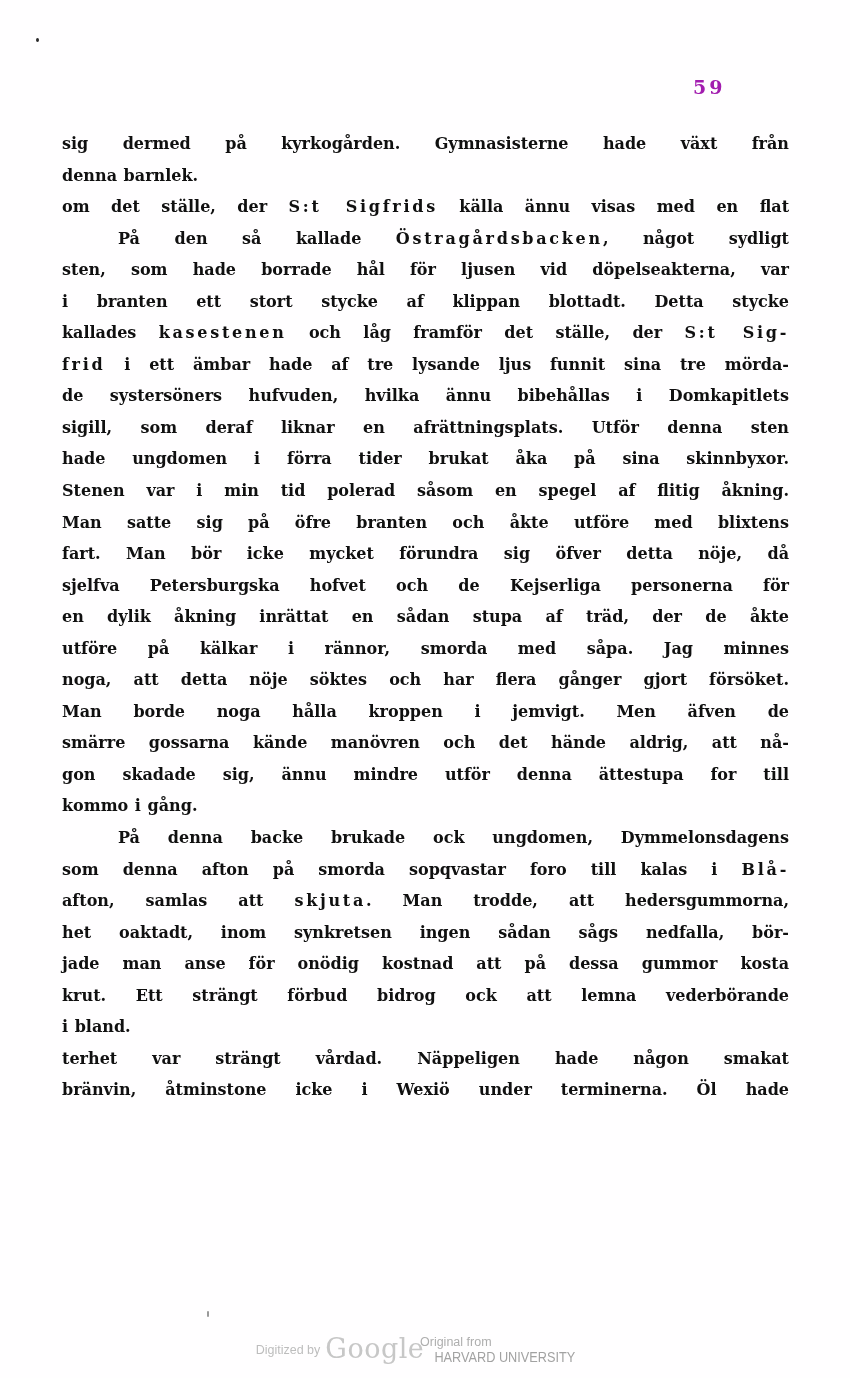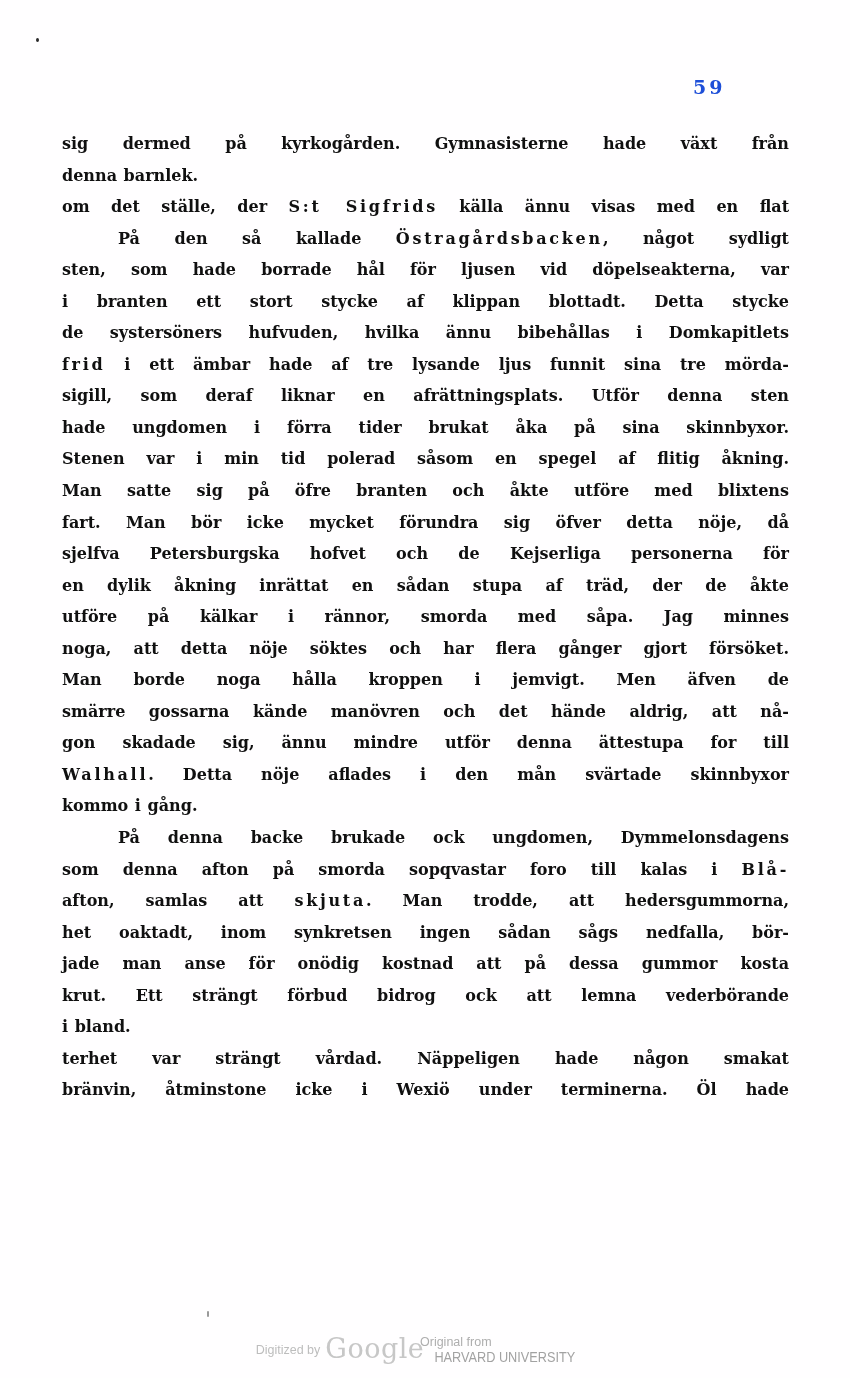--- a/index.html
+++ b/index.html
@@ -16,21 +16,21 @@
     font-family: "DejaVu Serif", "Liberation Serif", serif;
     color: #101010;
   }
   .pagenum {
     position: absolute;
     left: 693px;
     top: 76px;
     font-size: 19px;
     font-weight: 700;
     letter-spacing: 3px;
-    color: #1d4ed8;
+    color: #a21caf;
   }
   .textblock {
     position: absolute;
     left: 62px;
     top: 128px;
     width: 727px;
   }
   .line {
     height: 31.55px;
     line-height: 31.55px;
@@ -112,35 +112,35 @@
 
   <div class="pagenum">59</div>
 
   <div class="textblock">
       <div class="line"><span>sig dermed på kyrkogården.  Gymnasisterne hade växt från</span></div>
       <div class="line pend"><span>denna barnlek.</span></div>
       <div class="line"><span>om det ställe, der </span><span class="sperr">S:t Sigfrids</span><span> källa ännu visas med en flat</span></div>
       <div class="line indent"><span>På den så kallade </span><span class="sperr">Östragårdsbacken</span><span>, något sydligt</span></div>
       <div class="line"><span>sten, som hade borrade hål för ljusen vid döpelseakterna, var</span></div>
       <div class="line"><span>i branten ett stort stycke af klippan blottadt.  Detta stycke</span></div>
+      <div class="line"><span>kallades </span><span class="sperr">kasestenen</span><span> och låg framför det ställe, der </span><span class="sperr">S:t Sig-</span></div>
+      <div class="line"><span class="sperr">frid</span><span> i ett ämbar hade af tre lysande ljus funnit sina tre mörda-</span></div>
       <div class="line"><span>de systersöners hufvuden, hvilka ännu bibehållas i Domkapitlets</span></div>
-      <div class="line"><span class="sperr">frid</span><span> i ett ämbar hade af tre lysande ljus funnit sina tre mörda-</span></div>
       <div class="line"><span>sigill, som deraf liknar en afrättningsplats.  Utför denna sten</span></div>
       <div class="line"><span>hade ungdomen i förra tider brukat åka på sina skinnbyxor.</span></div>
       <div class="line"><span>Stenen var i min tid polerad såsom en spegel af flitig åkning.</span></div>
       <div class="line"><span>Man satte sig på öfre branten och åkte utföre med blixtens</span></div>
       <div class="line"><span>fart.  Man bör icke mycket förundra sig öfver detta nöje, då</span></div>
       <div class="line"><span>sjelfva Petersburgska hofvet och de Kejserliga personerna för</span></div>
       <div class="line"><span>en dylik åkning inrättat en sådan stupa af träd, der de åkte</span></div>
       <div class="line"><span>utföre på kälkar i rännor, smorda med såpa.  Jag minnes</span></div>
       <div class="line"><span>noga, att detta nöje söktes och har flera gånger gjort försöket.</span></div>
       <div class="line"><span>Man borde noga hålla kroppen i jemvigt.  Men äfven de</span></div>
       <div class="line"><span>smärre gossarna kände manövren och det hände aldrig, att nå-</span></div>
       <div class="line"><span>gon skadade sig, ännu mindre utför denna ättestupa for till</span></div>
-      <div class="line"><span class="sperr">Walhall</span><span>.  Detta nöje aflades i den mån svärtade skinnbyxor</span></div>
       <div class="line pend"><span>kommo i gång.</span></div>
       <div class="line indent"><span>På denna backe brukade ock ungdomen, Dymmelonsdagens</span></div>
       <div class="line"><span>som denna afton på smorda sopqvastar foro till kalas i </span><span class="sperr">Blå-</span></div>
       <div class="line"><span>afton, samlas att </span><span class="sperr">skjuta</span><span>.  Man trodde, att hedersgummorna,</span></div>
       <div class="line"><span>het oaktadt, inom synkretsen ingen sådan sågs nedfalla, bör-</span></div>
       <div class="line"><span>jade man anse för onödig kostnad att på dessa gummor kosta</span></div>
       <div class="line"><span>krut.  Ett strängt förbud bidrog ock att lemna vederbörande</span></div>
       <div class="line pend"><span>i bland.</span></div>
       <div class="line"><span>terhet var strängt vårdad.  Näppeligen hade någon smakat</span></div>
       <div class="line"><span>bränvin, åtminstone icke i Wexiö under terminerna.  Öl hade</span></div>

